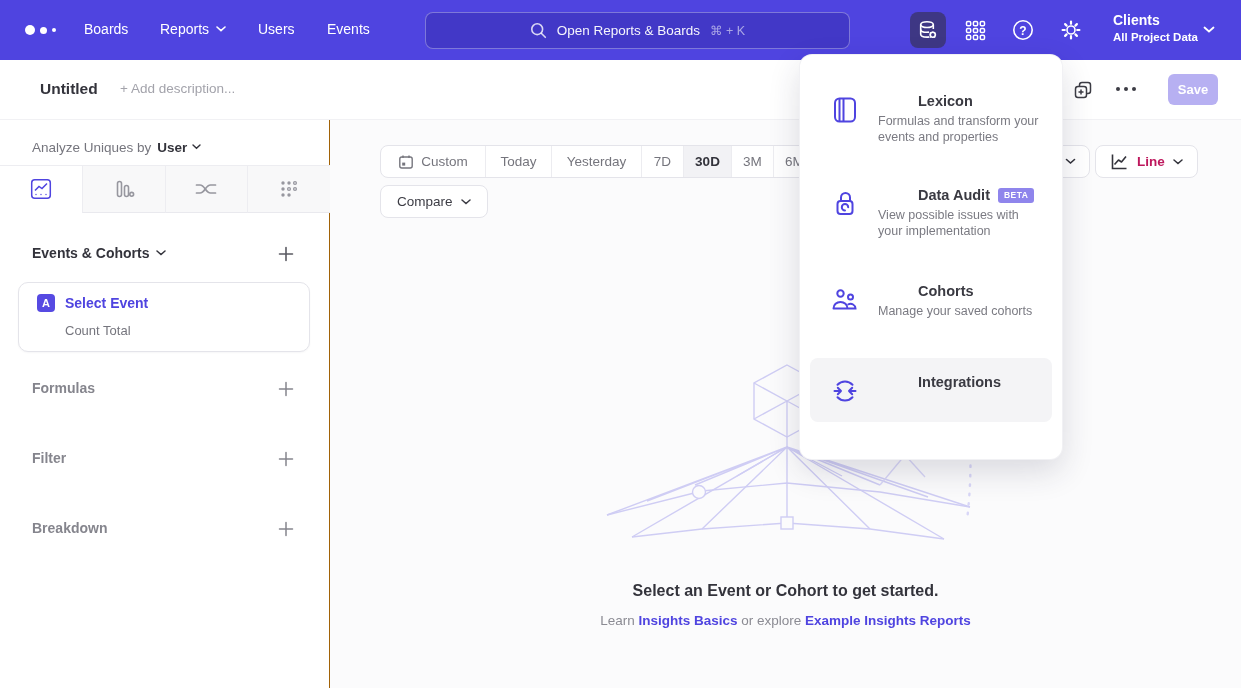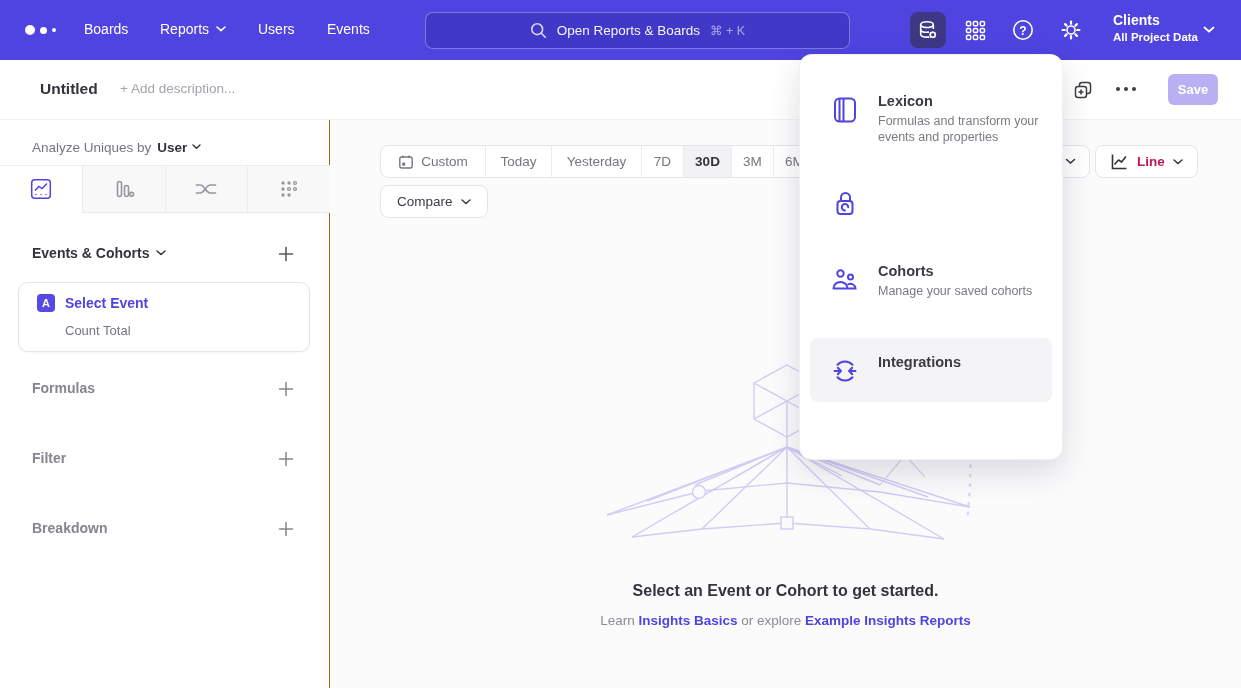--- a/index.html
+++ b/index.html
@@ -79,21 +79,21 @@
   .es-title { position:absolute; left:0; top:462px; width:911px; text-align:center;
     font-size:16px; font-weight:700; color:#33333b; }
   .es-sub { position:absolute; left:0; top:493px; width:911px; text-align:center; font-size:13.5px; color:#8b8b93; }
   .es-sub a { color:#4f44e0; font-weight:600; text-decoration:none; cursor:pointer; }
 
   
   .panel { position:absolute; left:800px; top:55px; width:262px; height:404px; background:#fff; border-radius:12px;
     box-shadow:0 0 0 1px #f1f1f4, 0 12px 32px rgba(35,35,70,0.16); z-index:60; padding-top:30px; }
   .p-item { display:flex; gap:16px; padding:8px 16px 8px 30px; cursor:pointer; }
   .p-item .ico { width:32px; flex:0 0 32px; padding-top:2px; }
-  .p-title { font-size:14.5px; font-weight:600; color:#3a3a42; display:flex; align-items:center; gap:8px; }
+  .p-title { font-size:14.5px; font-weight:600; color:#3a3a42; display:flex; align-items:center; gap:8px;margin-left:40px; }
   .p-desc { margin-top:5px; font-size:12.5px; line-height:15.5px; color:#7a7a82; max-width:172px; }
   .beta { background:#8f85ec; color:#fff; font-size:8.5px; font-weight:700; letter-spacing:0.5px;
     padding:2.5px 6px; border-radius:3px; }
   .p-item.hovered { margin:6px 10px 0; padding:16px 10px 16px 20px; background:#f4f4f6; border-radius:8px; }
   .p-gap1 { height:26px; } .p-gap2 { height:28px; } .p-gap3 { height:24px; }
 
   svg { display:block; }
 </style>
 </head>
 <body>
@@ -380,20 +380,27 @@
   <div class="p-gap1"></div>
 
   <div class="p-item">
     <div class="ico">
       <svg width="30" height="30" viewBox="0 0 30 30" fill="none" stroke="#4f44e0" stroke-width="2" stroke-linecap="round">
         <path d="M11 12V8.5a4.5 4.5 0 019 0V12"></path>
         <rect x="7.5" y="12" width="15" height="13" rx="3"></rect>
         <path d="M15 21.5a3.2 3.2 0 113.2-3.2"></path>
       </svg>
     </div>
+    <div>
+      <div class="p-title">
+        <span>Data Audit</span>
+        <span class="beta">BETA</span>
+      </div>
+      <div class="p-desc">View possible issues with your implementation</div>
+    </div>
   </div>
   <div class="p-gap2"></div>
 
   <div class="p-item">
     <div class="ico">
       <svg width="30" height="30" viewBox="0 0 30 30" fill="none" stroke="#4f44e0" stroke-width="2" stroke-linecap="round">
         <circle cx="10.5" cy="8.5" r="3.2"></circle>
         <circle cx="20.5" cy="12" r="2.5"></circle>
         <path d="M3.5 23.5a7 6.6 0 0114 0z" stroke-linejoin="round"></path>
         <path d="M18.5 23.5h7a5 4.8 0 00-7.2-4.2"></path>

